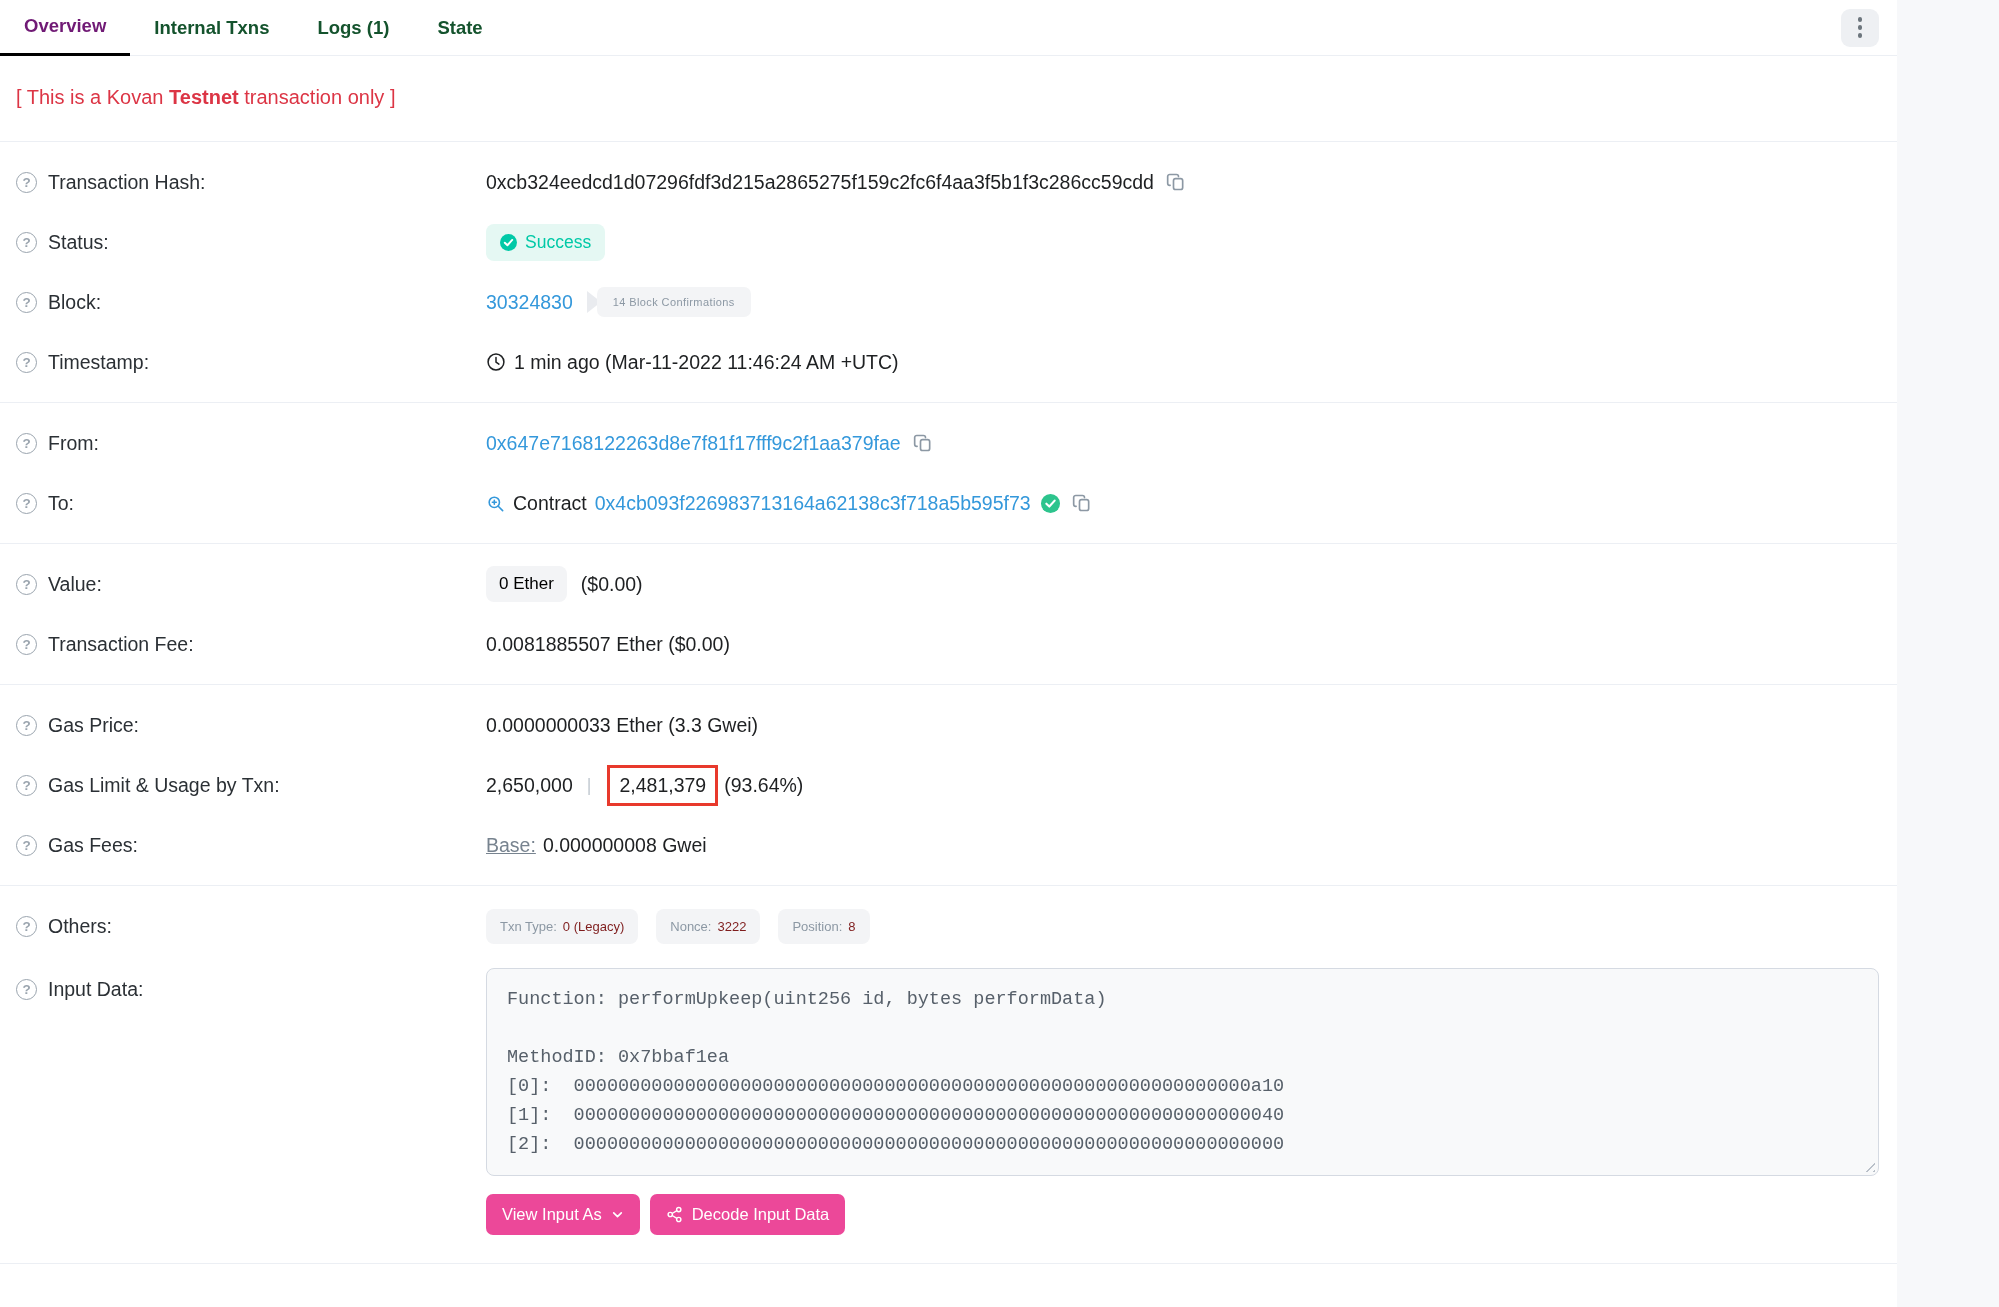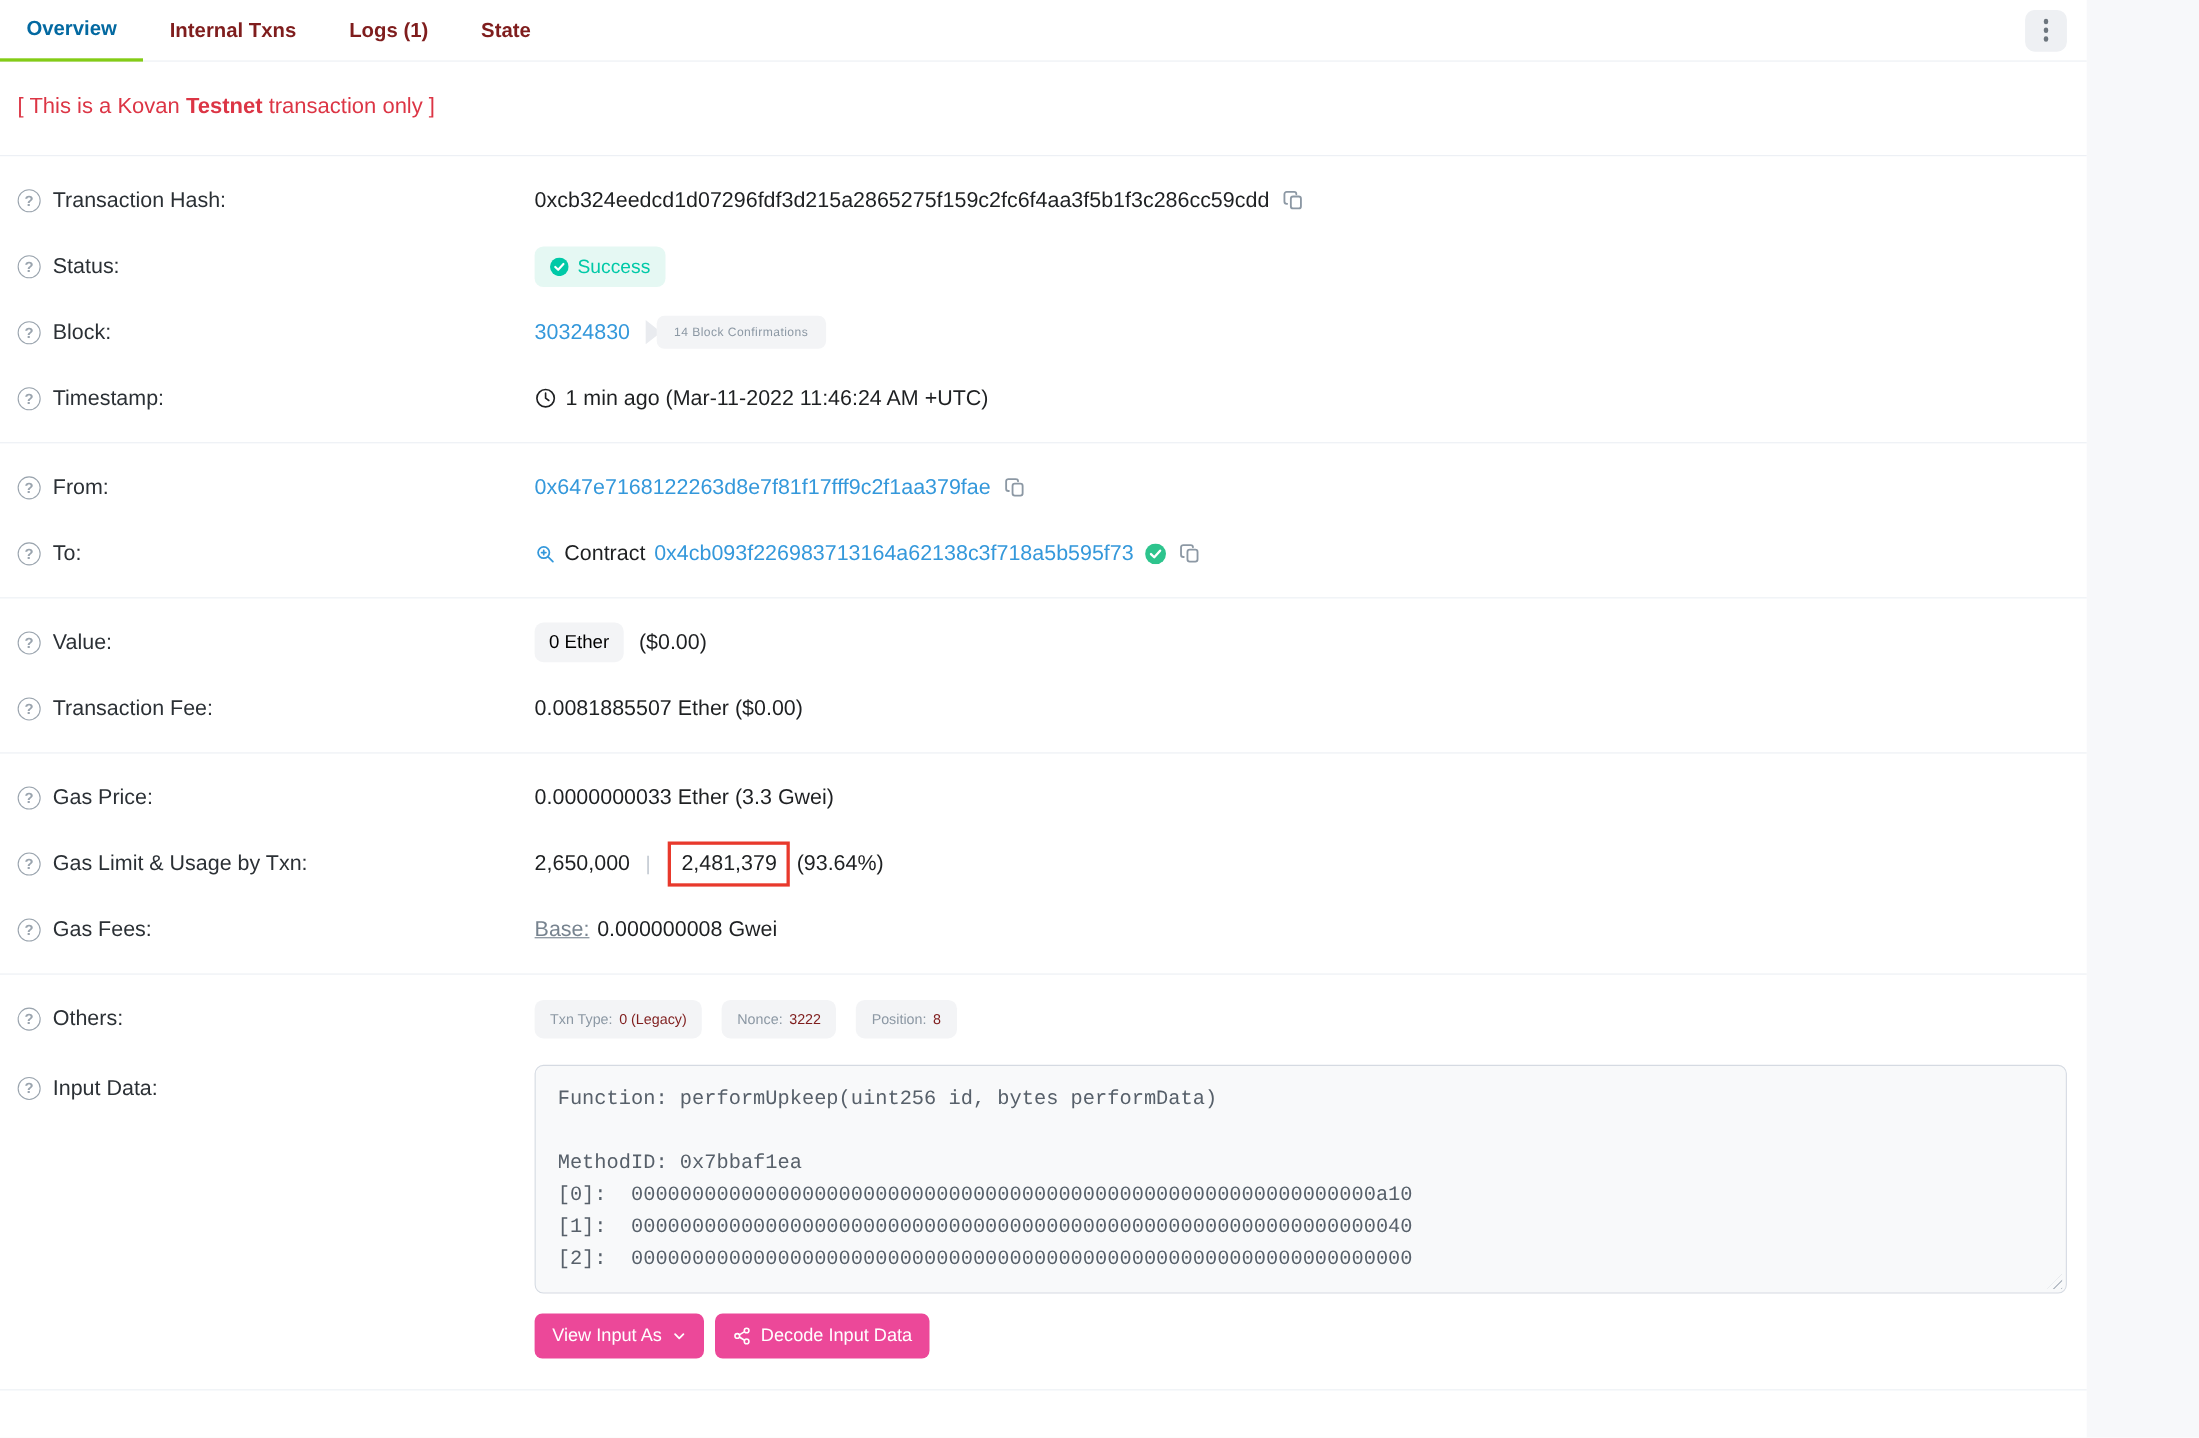--- a/index.html
+++ b/index.html
@@ -25,27 +25,27 @@
     border-bottom: 1px solid #eceff4;
     padding-right: 18px;
   }
   .tabs { display: flex; height: 56px; }
   .tab {
     display: flex; align-items: center;
     padding: 0 24px;
     height: 56px;
     font-size: 18.5px;
     font-weight: 700;
-    color: #7f1d1d;
+    color: #14532d;
     cursor: pointer;
     margin-bottom: -1px;
   }
   .tab.active {
-    color: #0369a1;
-    border-bottom: 3px solid #84cc16;
+    color: #701a75;
+    border-bottom: 3px solid #000000;
   }
   .kebab {
     width: 38px; height: 38px;
     border: none; border-radius: 9px;
     background: #eef0f3;
     display: flex; flex-direction: column;
     align-items: center; justify-content: center;
     gap: 3.5px; cursor: pointer;
   }
   .kebab i {

